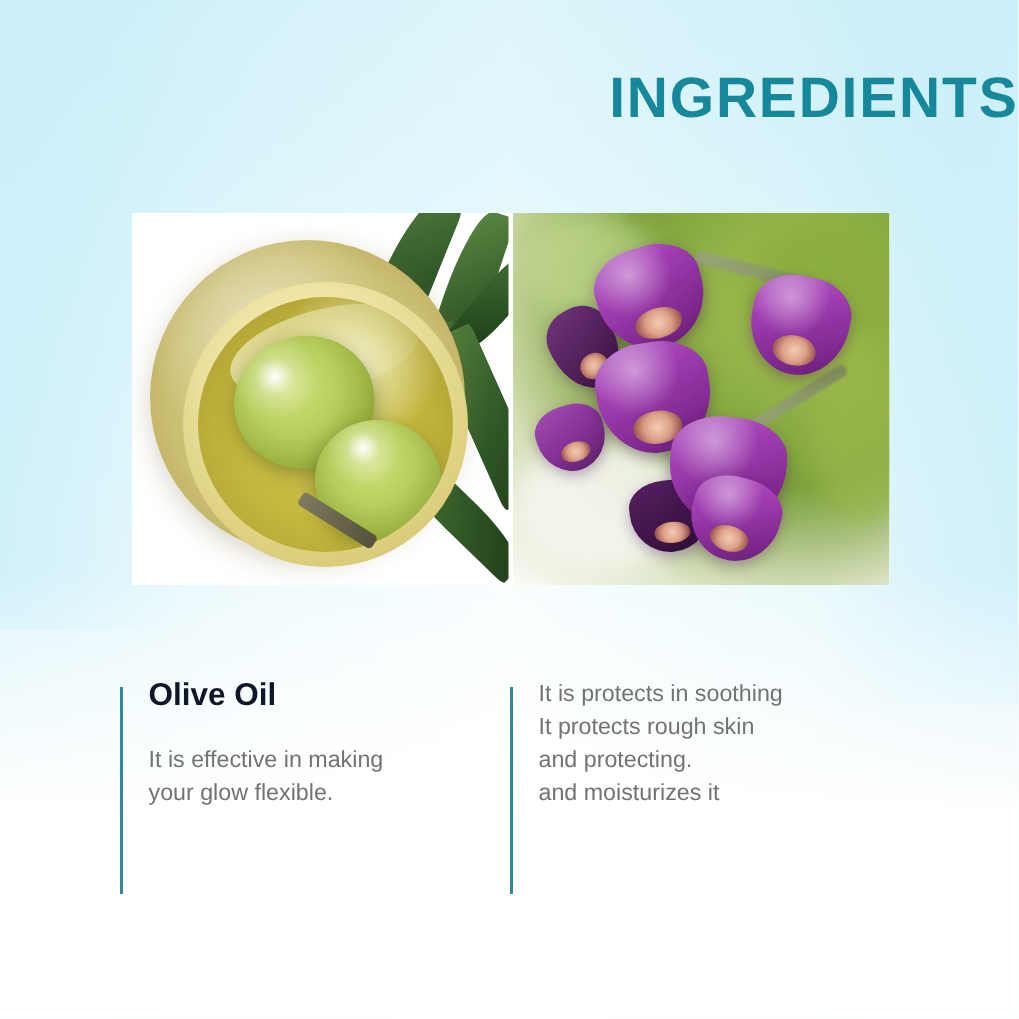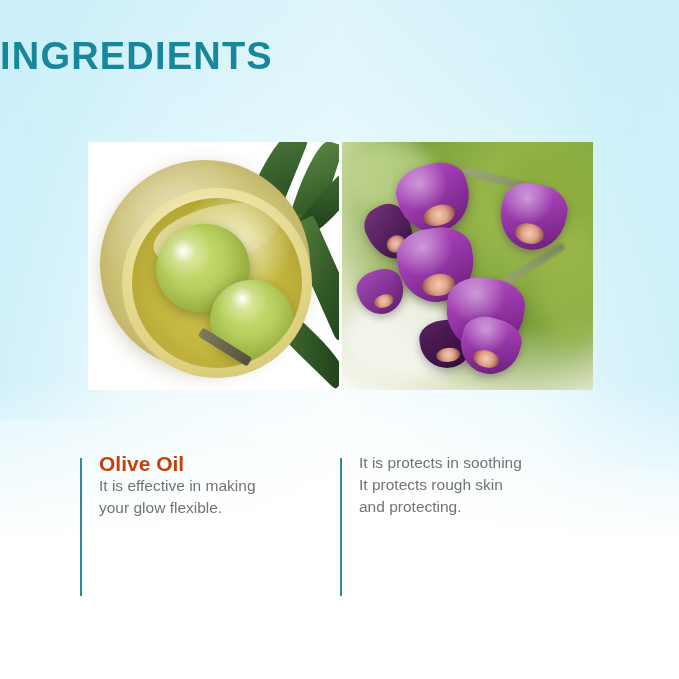--- a/index.html
+++ b/index.html
@@ -43,22 +43,22 @@
   }
   .bg-fade-bottom {
     position:absolute; left:0; bottom:0; width:679px; height:300px;
     background:linear-gradient(to bottom, rgba(255,255,255,0), #ffffff 55%);
     pointer-events:none;
   }
 
   
   .title {
     position:absolute;
-    left:0; top:36px; width:679px;
-    text-align:left;
+    left:0; top:46px; width:679px;
+    text-align:right;
     font-size:38px;
     font-weight:700;
     letter-spacing:1.2px;
     color:#17879b;
     line-height:1.1;
   }
 
   
   .images {
     position:absolute;
@@ -205,22 +205,23 @@
   }
   .col-bar {
     position:absolute;
     left:0; top:6px;
     width:2px; height:138px;
     background:#2e8c9a;
   }
   .col-heading {
     font-size:21px;
     font-weight:700;
-    color:#c2410c;
+    color:#0f172a;
     line-height:1.1;
+    margin-bottom:21px;
     white-space:nowrap;
   }
   .col-body {
     font-size:15.5px;
     color:#737373;
     line-height:1.42;
   }
   .col-body .ln { display:block; white-space:nowrap; }
 </style>
 </head>
@@ -287,16 +288,17 @@
       <span class="ln">your glow flexible.</span>
     </div>
   </div>
 
   <div class="col">
     <div class="col-bar"></div>
     <div class="col-body">
       <span class="ln">It is protects in soothing</span>
       <span class="ln">It protects rough skin</span>
       <span class="ln">and protecting.</span>
+      <span class="ln">and moisturizes it</span>
     </div>
   </div>
 
 </div>
 
 </body></html>

